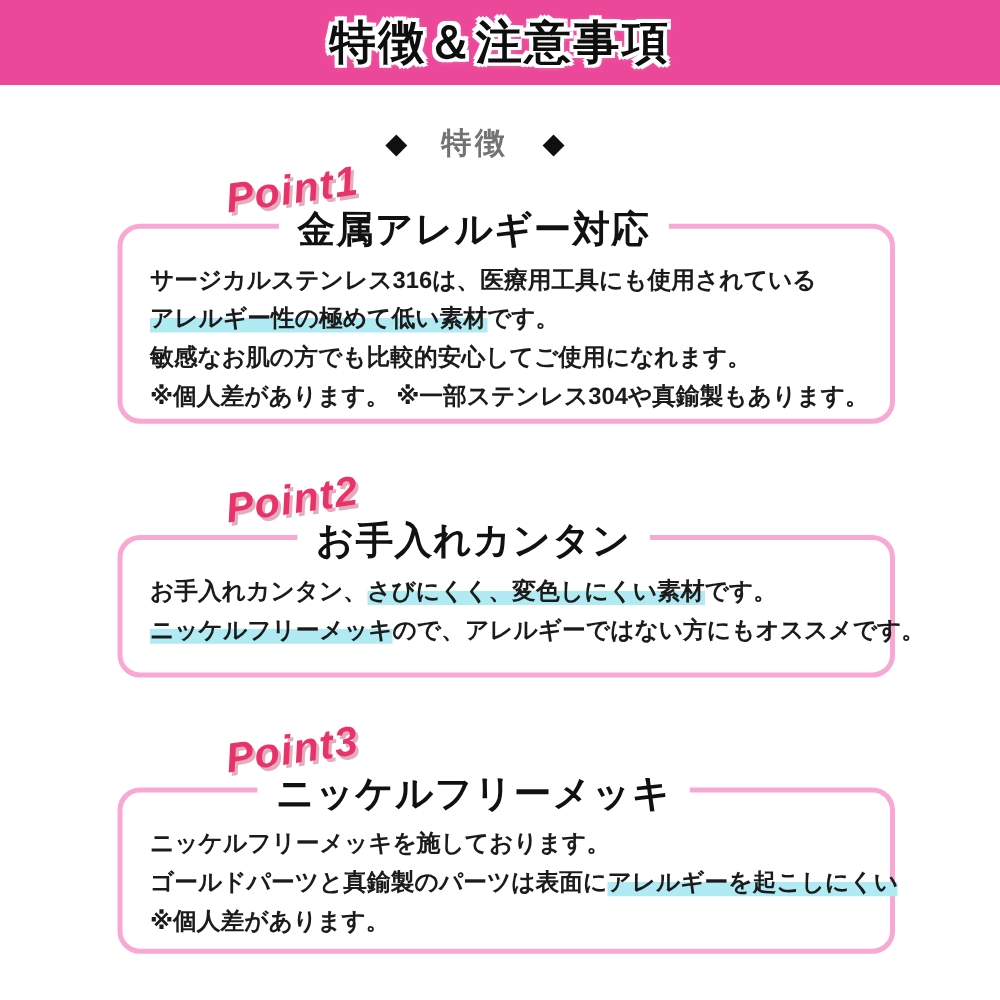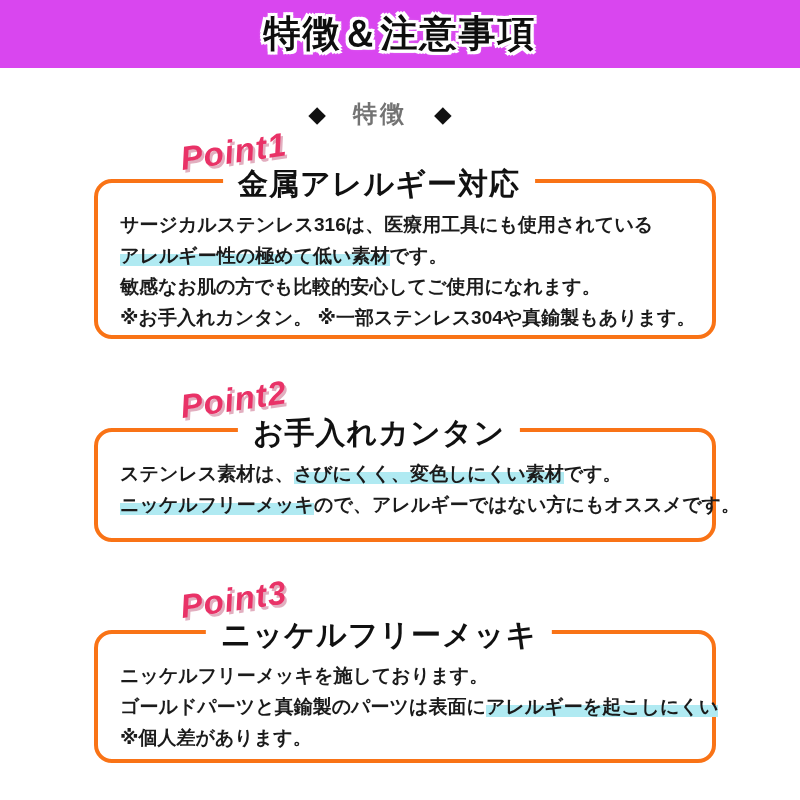--- a/index.html
+++ b/index.html
@@ -5,21 +5,21 @@
   html,body { margin:0; padding:0; background:#ffffff; }
   .canvas {
     position:relative; width:800px; height:800px; background:#ffffff;
     font-family:"Liberation Sans","DejaVu Sans",sans-serif;
     color:#1b1b1b; overflow:hidden;
   }
 
   
   .header {
     position:absolute; left:0; top:0; width:800px; height:68px;
-    background:#d946ef; display:flex; align-items:center; justify-content:center;
+    background:#ec4899; display:flex; align-items:center; justify-content:center;
   }
   .header-title {
     font-size:37px; font-weight:800; letter-spacing:2px; color:#0e0e0e;
     text-shadow:
       -3px -3px 0 #fff, 3px -3px 0 #fff, -3px 3px 0 #fff, 3px 3px 0 #fff,
       -3px 0 0 #fff, 3px 0 0 #fff, 0 -3px 0 #fff, 0 3px 0 #fff,
       0 0 5px #fff;
     white-space:nowrap;
   }
 
@@ -43,21 +43,21 @@
     text-shadow:2px 3px 0 rgba(173,22,73,0.35);
     white-space:nowrap; z-index:3;
   }
   .badge-1 { top:142px; }
   .badge-2 { top:390px; }
   .badge-3 { top:590px; }
 
   
   .point-box {
     position:absolute; left:94px; width:622px;
-    border:4px solid #f97316; border-radius:18px; background:#ffffff;
+    border:4px solid #f9a8d4; border-radius:18px; background:#ffffff;
     box-sizing:border-box;
   }
   .box-1 { top:179px; height:160px; }
   .box-2 { top:428px; height:114px; }
   .box-3 { top:630px; height:133px; }
 
   .box-title {
     position:absolute; top:0; left:calc(50% - 26px);
     transform:translate(-50%,-45%);
     background:#ffffff; padding:0 15px;
@@ -92,29 +92,29 @@
     <span class="diamond">◆</span>
   </div>
 
   <div class="point-badge badge-1">Point1</div>
   <div class="point-box box-1">
     <div class="box-title">金属アレルギー対応</div>
     <div class="box-content">
         <div class="text-line"><span>サージカルステンレス316は、医療用工具にも使用されている</span></div>
         <div class="text-line"><span class="hl">アレルギー性の極めて低い素材</span><span>です。</span></div>
         <div class="text-line"><span>敏感なお肌の方でも比較的安心してご使用になれます。</span></div>
-        <div class="text-line"><span>※お手入れカンタン。 ※一部ステンレス304や真鍮製もあります。</span></div>
+        <div class="text-line"><span>※個人差があります。 ※一部ステンレス304や真鍮製もあります。</span></div>
       </div>
   </div>
 
   <div class="point-badge badge-2">Point2</div>
   <div class="point-box box-2">
     <div class="box-title">お手入れカンタン</div>
     <div class="box-content">
-        <div class="text-line"><span>ステンレス素材は、</span><span class="hl">さびにくく、変色しにくい素材</span><span>です。</span></div>
+        <div class="text-line"><span>お手入れカンタン、</span><span class="hl">さびにくく、変色しにくい素材</span><span>です。</span></div>
         <div class="text-line"><span class="hl">ニッケルフリーメッキ</span><span>ので、アレルギーではない方にもオススメです。</span></div>
       </div>
   </div>
 
   <div class="point-badge badge-3">Point3</div>
   <div class="point-box box-3">
     <div class="box-title">ニッケルフリーメッキ</div>
     <div class="box-content">
         <div class="text-line"><span>ニッケルフリーメッキを施しております。</span></div>
         <div class="text-line"><span>ゴールドパーツと真鍮製のパーツは表面に</span><span class="hl">アレルギーを起こしにくい</span></div>

